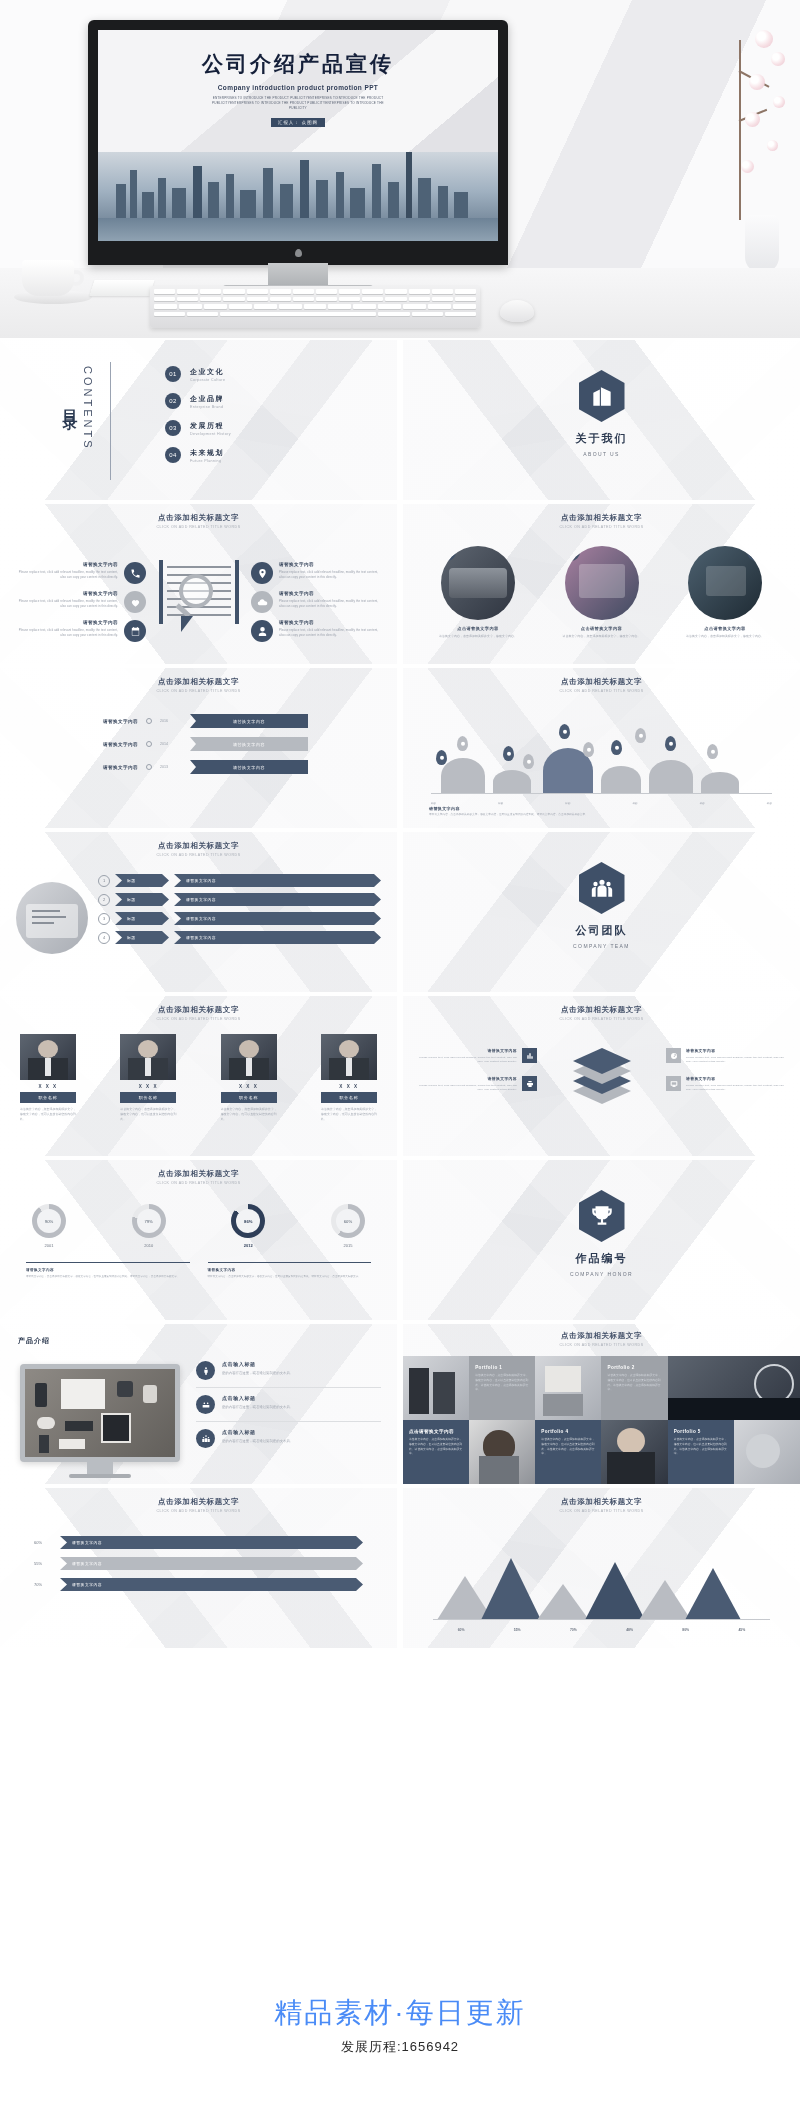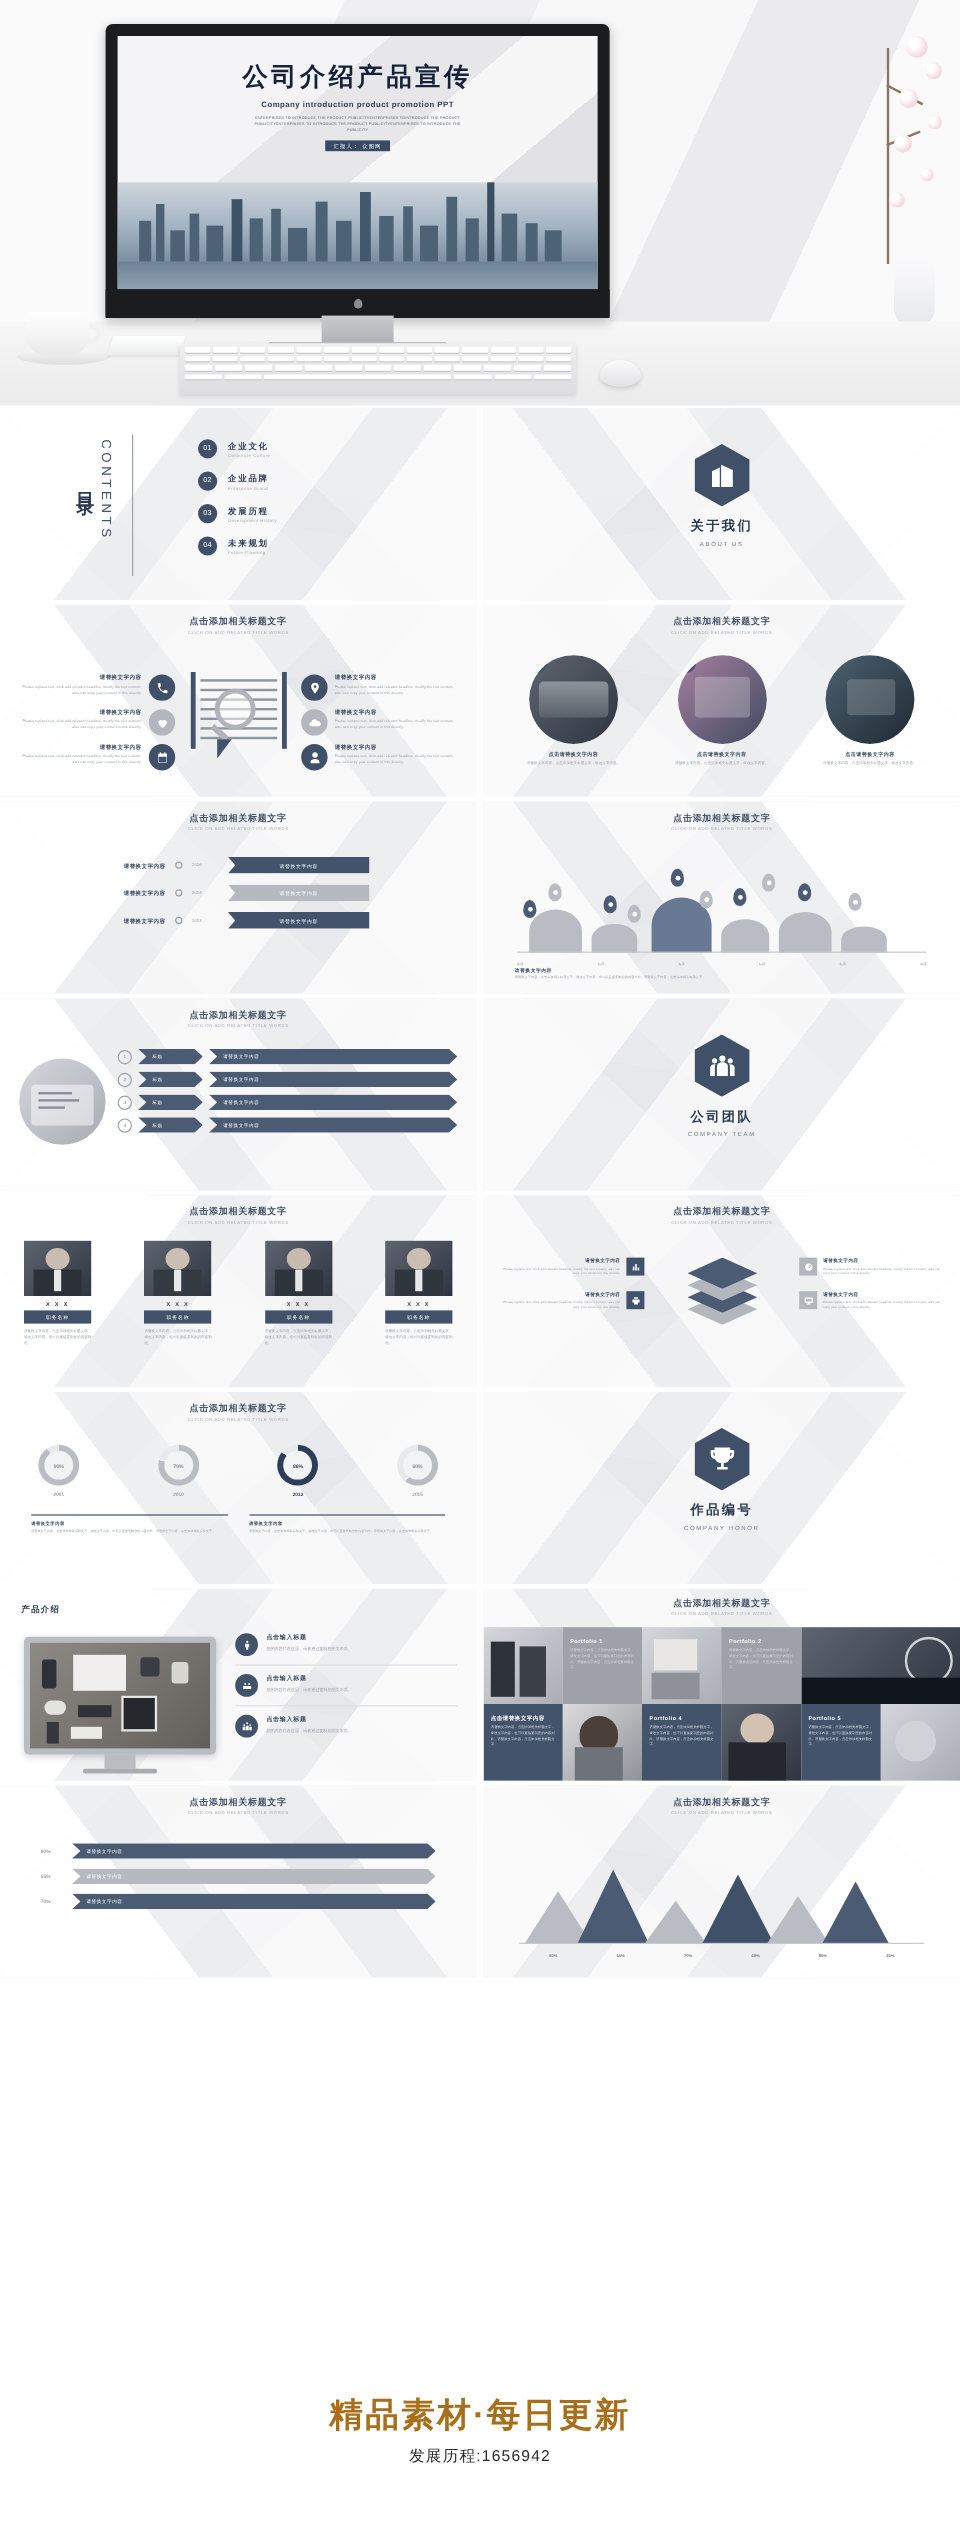--- a/index.html
+++ b/index.html
@@ -175,21 +175,21 @@
   .prod-ic svg { width:10px; height:10px; fill:#fff; }
   .prod-h { font-size:5px; font-weight:bold; color:#3c4a60; letter-spacing:.6px; }
   .prod-p { font-size:3.4px; color:#9aa0ab; line-height:1.8; margin-top:3px; }
 
   
   .wm { position:absolute; left:0; right:0; bottom:0; height:128px; z-index:40; pointer-events:none;
         display:flex; flex-direction:column; align-items:center; justify-content:flex-start; }
   .wm-row { display:flex; align-items:center; justify-content:center; gap:12px; opacity:.92; }
   .wm-logo { font-size:46px; font-weight:bold; color:rgba(255,255,255,.92); letter-spacing:2px;
       -webkit-text-stroke:1.5px rgba(120,125,135,.55); }
-  .wm-txt { font-size:28px; font-weight:bold; color:#a16207; letter-spacing:2px; }
+  .wm-txt { font-size:28px; font-weight:normal; color:#3b82f6; letter-spacing:2px; }
   .wm-no { font-size:13px; color:#2b2b2b; letter-spacing:1px; margin-top:6px; text-align:center; }
 </style>
 </head>
 <body>
 
 <div class="slide" id="hero">
   <div class="hero-bg"></div>
 
   <div class="vase">
     <div class="stem" style="left:34px;top:40px;width:2px;height:180px;"></div>

